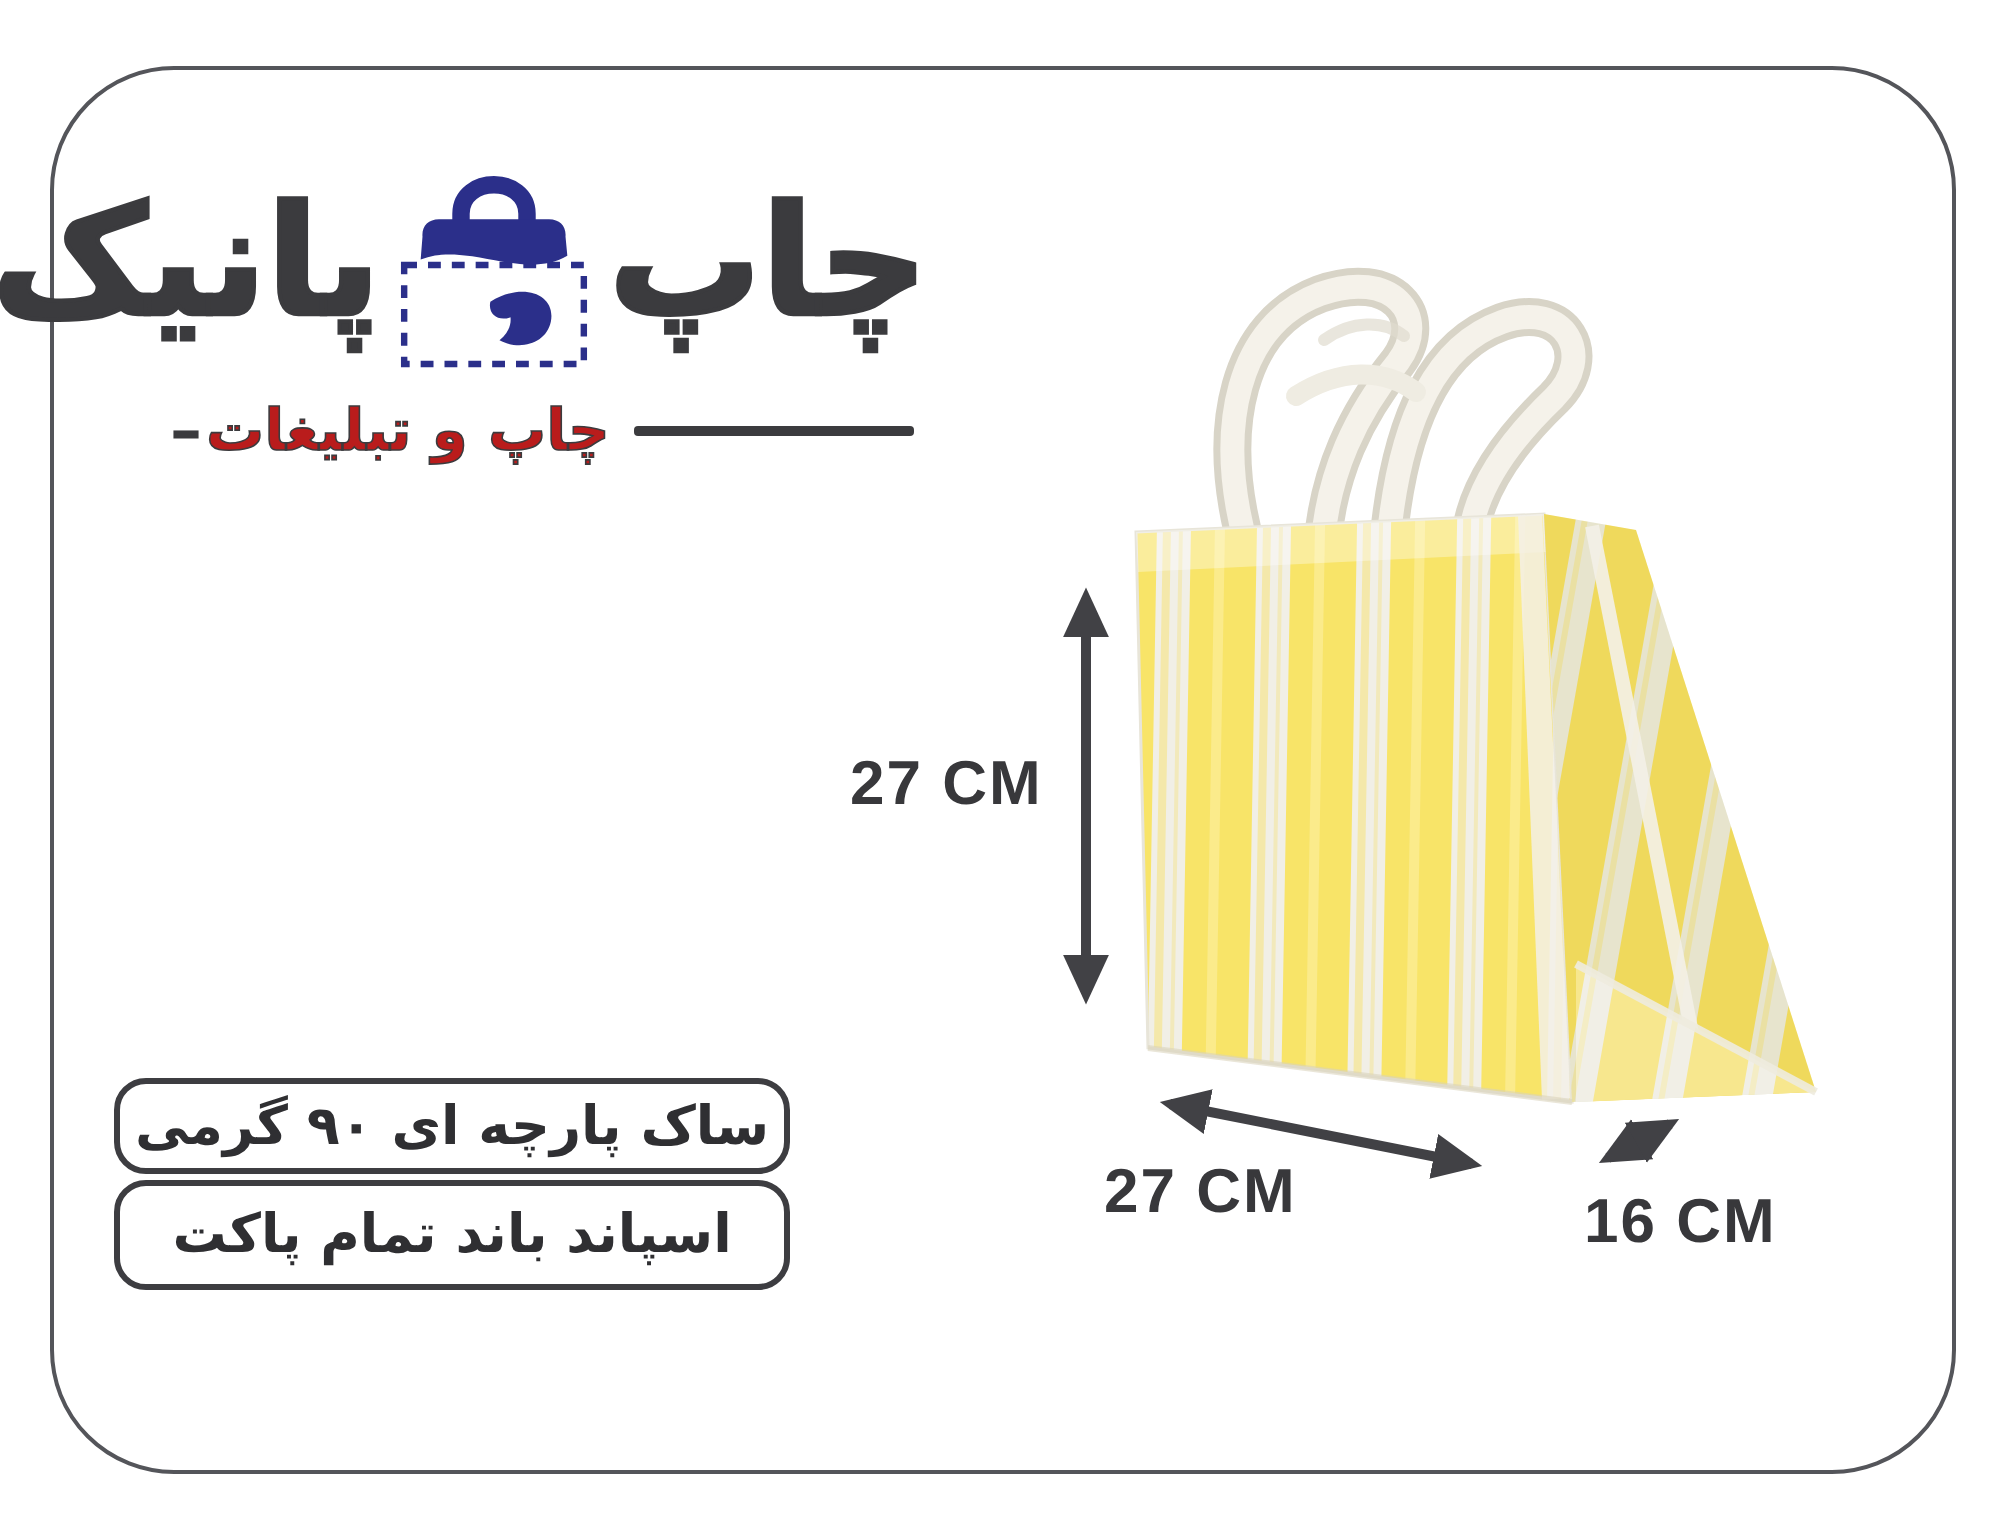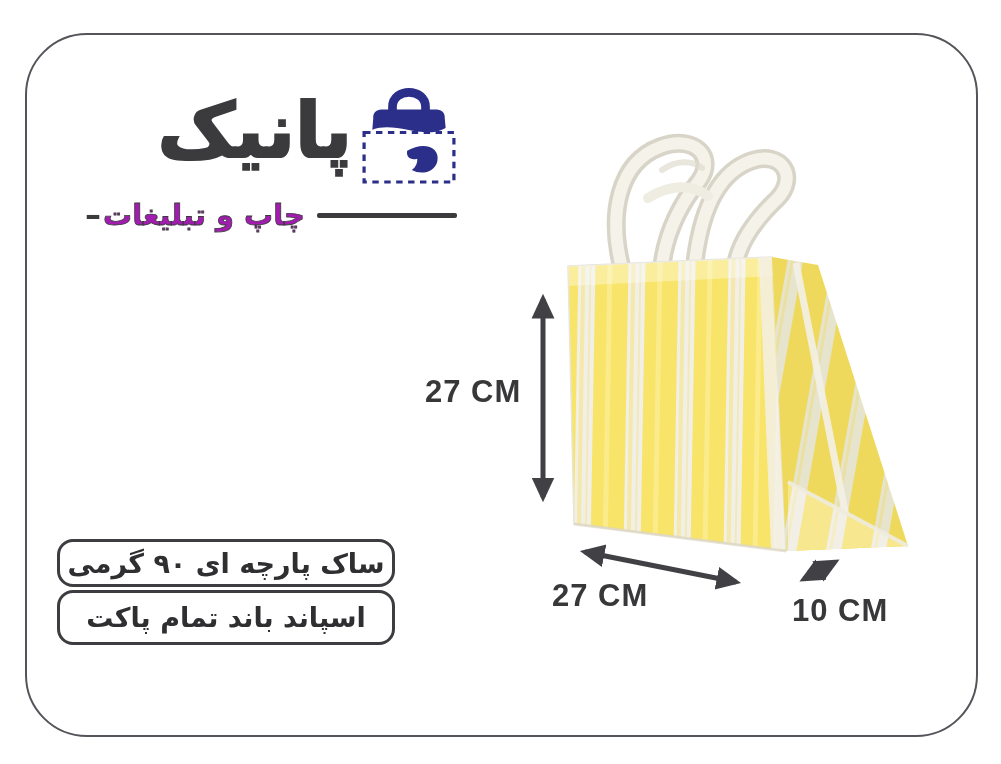--- a/index.html
+++ b/index.html
@@ -25,21 +25,21 @@
     font-size:76px;font-weight:bold;color:#3b3b3e;line-height:1.1;
     -webkit-text-stroke:2.2px #3b3b3e;letter-spacing:-2px;white-space:nowrap;
   }
   .bag-icon{width:110px;height:126px;transform:translateY(-4px);flex:0 0 auto;}
   .tagline-row{
     position:absolute;left:7px;top:136px;width:372px;
     display:flex;align-items:center;direction:ltr;
   }
   .tagline-dash{font-size:32px;font-weight:bold;color:#3b3b3e;line-height:1;margin-right:2px;}
   .tagline-text{
-    font-size:29px;font-weight:bold;color:#a21caf;line-height:1.2;
+    font-size:29px;font-weight:bold;color:#b91c1c;line-height:1.2;
     direction:rtl;white-space:nowrap;-webkit-text-stroke:0.8px #3b3b3e;
   }
   .tagline-rule{flex:1;height:5px;background:#3b3b3e;margin-left:12px;border-radius:2px;}
 
   
   .dim{
     position:absolute;font-family:"Liberation Sans","DejaVu Sans",sans-serif;
     font-weight:bold;font-size:31px;color:#38383b;letter-spacing:1px;white-space:nowrap;text-align:center;
   }
   .dim-h{left:425px;top:374px;}
@@ -116,35 +116,36 @@
 
     <g stroke="#414145" stroke-width="5">
       <line x1="543" y1="299" x2="543" y2="497" marker-start="url(#ah)" marker-end="url(#ah)"></line>
       <line x1="585" y1="552" x2="736" y2="582" marker-start="url(#ah)" marker-end="url(#ah)"></line>
       <line x1="804" y1="579" x2="835" y2="562" marker-start="url(#ah)" marker-end="url(#ah)"></line>
     </g>
   </svg>
 
   <div class="logo">
     <div class="logo-row">
+      <span class="brand-word">چاپ</span>
       <svg class="bag-icon" viewBox="0 0 120 132">
         <rect x="11" y="72" width="98" height="54" fill="none" stroke="#2b2f8a" stroke-width="3.5" stroke-dasharray="7 6"></rect>
         <path d="M42 58 L42 44 C42 23 78 23 78 44 L78 58" fill="none" stroke="#2b2f8a" stroke-width="9.5" stroke-linecap="round"></path>
         <path d="M30 47 L90 47 C96 47 99.5 51 99 56.5 L100 67 C76 81 46 59 20 69 L21 56.5 C20.5 51 24 47 30 47 Z" fill="#2b2f8a"></path>
         <path d="M58 92 C76 81 94 88 91 103 C88.5 115 74 119 63 113 C67.5 109.5 69.5 105 69 100.5 C62.5 103 56.5 99 58 92 Z" fill="#2b2f8a"></path>
       </svg>
       <span class="brand-word">پانیک</span>
     </div>
     <div class="tagline-row">
       <span class="tagline-dash">–</span>
       <span class="tagline-text">چاپ و تبلیغات</span>
       <span class="tagline-rule"></span>
     </div>
   </div>
 
   <div class="dim dim-h">27 CM</div>
   <div class="dim dim-w">27 CM</div>
-  <div class="dim dim-d">10 CM</div>
+  <div class="dim dim-d">16 CM</div>
 
   <div class="feature feature-1">ساک پارچه ای ۹۰ گرمی</div>
   <div class="feature feature-2">اسپاند باند تمام پاکت</div>
 
 </div>
 
 </body></html>

